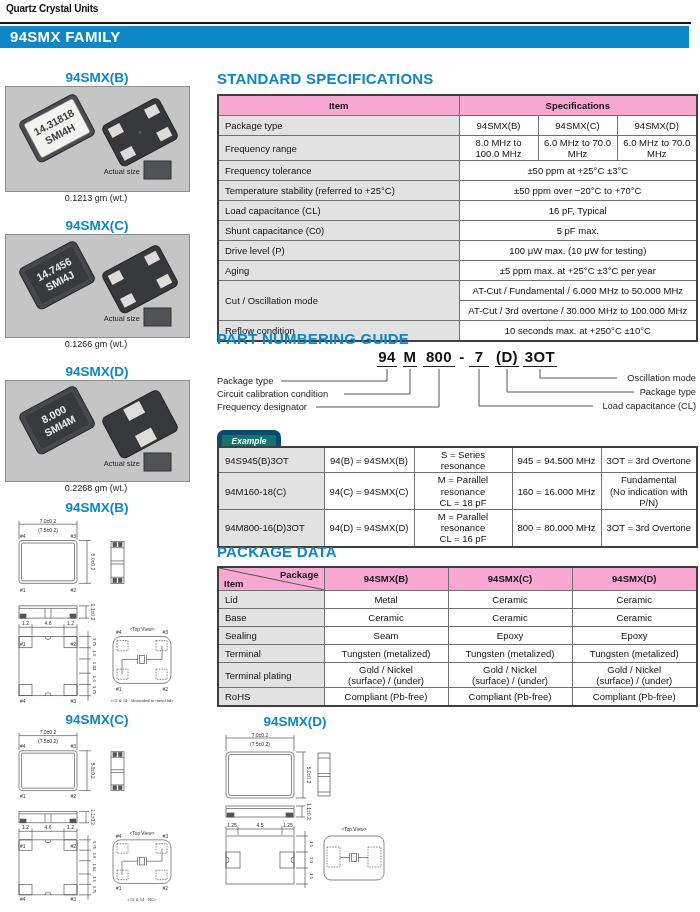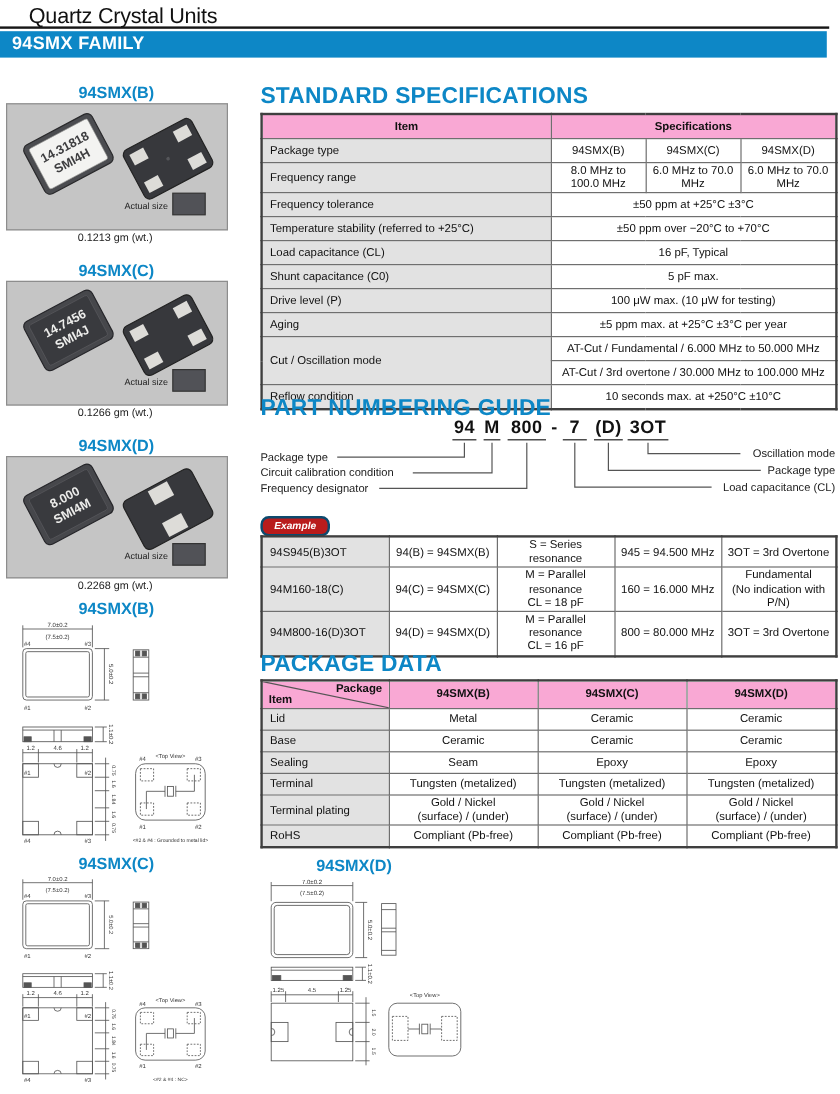--- a/index.html
+++ b/index.html
@@ -1,46 +1,46 @@
 <!DOCTYPE html>
 <html><head>
 <meta charset="utf-8">
 <style>
   html,body{margin:0;padding:0;}
   body{width:700px;height:912px;position:relative;background:#fff;overflow:hidden;
        font-family:"Liberation Sans",sans-serif;color:#111;}
   .abs{position:absolute;}
   
-  .kicker{left:24px;top:3px;font-size:18px;font-weight:normal;letter-spacing:-0.2px;}
+  .kicker{left:6px;top:3px;font-size:10px;font-weight:bold;letter-spacing:-0.2px;}
   .rule{left:0;top:22px;width:691px;height:2px;background:#161616;}
   .banner{left:0;top:26px;width:689px;height:22px;background:#0d87c6;color:#fff;
           font-size:15px;font-weight:bold;line-height:22px;padding-left:10px;box-sizing:border-box;letter-spacing:0.3px;}
   
-  .sec-title{color:#0d87c6;font-weight:bold;font-size:19px;letter-spacing:0.2px;}
+  .sec-title{color:#0d87c6;font-weight:bold;font-size:15px;letter-spacing:0.2px;}
   .prod-title{color:#0d87c6;font-weight:bold;font-size:13.5px;text-align:center;width:190px;}
   
   .photo-box{width:183px;background:#c5c5c5;border:1px solid #8d8d8d;}
   .weight{font-size:9px;color:#222;width:184px;text-align:center;}
   
   table{border-collapse:collapse;table-layout:fixed;}
   .dtable{border:2px solid #3f3f3f;}
   .dtable td{border:1px solid #6f6f6f;font-size:9.5px;line-height:1.18;text-align:center;
              padding:1px 3px;vertical-align:middle;overflow:hidden;}
   .dtable td.hdr{background:#f9a8d4;font-weight:bold;}
   .dtable td.lbl{background:#e2e2e2;text-align:left;padding-left:6px;}
   .sm{font-size:7.3px;}
   .preline{white-space:pre-line;}
   .spec-table td{height:17px;}
   
   .pn-code{font-size:15px;font-weight:bold;text-align:center;border-bottom:1.5px solid #222;
            padding-bottom:1px;letter-spacing:0.4px;}
   .pn-code.noline{border-bottom:none;}
   .pn-label{font-size:9.3px;color:#222;}
   .pn-label-r{text-align:right;}
-  .badge{width:54px;height:13px;background:#b91c1c;border:2px solid #0c4a6e;border-radius:7px;
+  .badge{width:54px;height:13px;background:#0f766e;border:5px solid #0c4a6e;border-radius:7px;
          color:#fff;font-size:8.5px;font-weight:bold;font-style:italic;text-align:center;line-height:13px;}
   
   .corner{position:relative;padding:0 !important;}
   .corner .ctop{position:absolute;top:1px;right:5px;font-weight:bold;font-size:9.5px;}
   .corner .cbot{position:absolute;bottom:1px;left:5px;font-weight:bold;font-size:9.5px;}
   svg text{font-family:"Liberation Sans",sans-serif;}
 </style>
 </head>
 <body>
 

